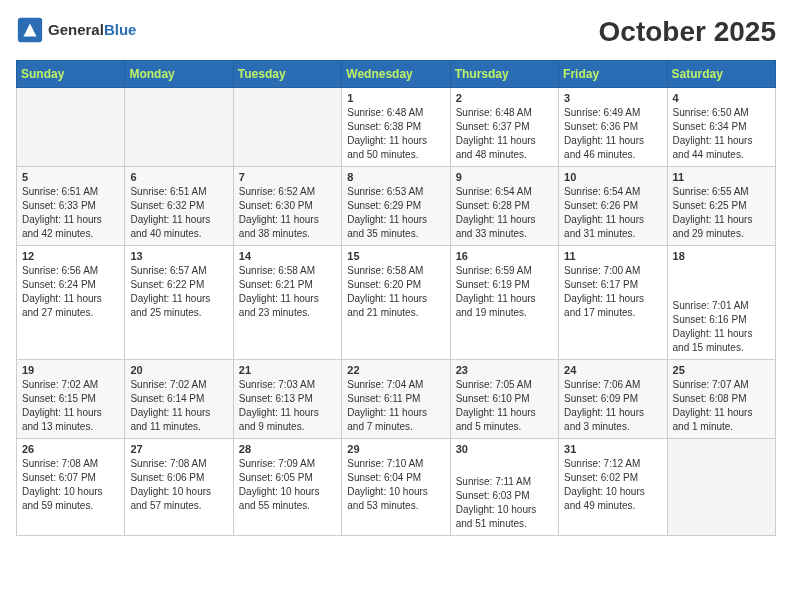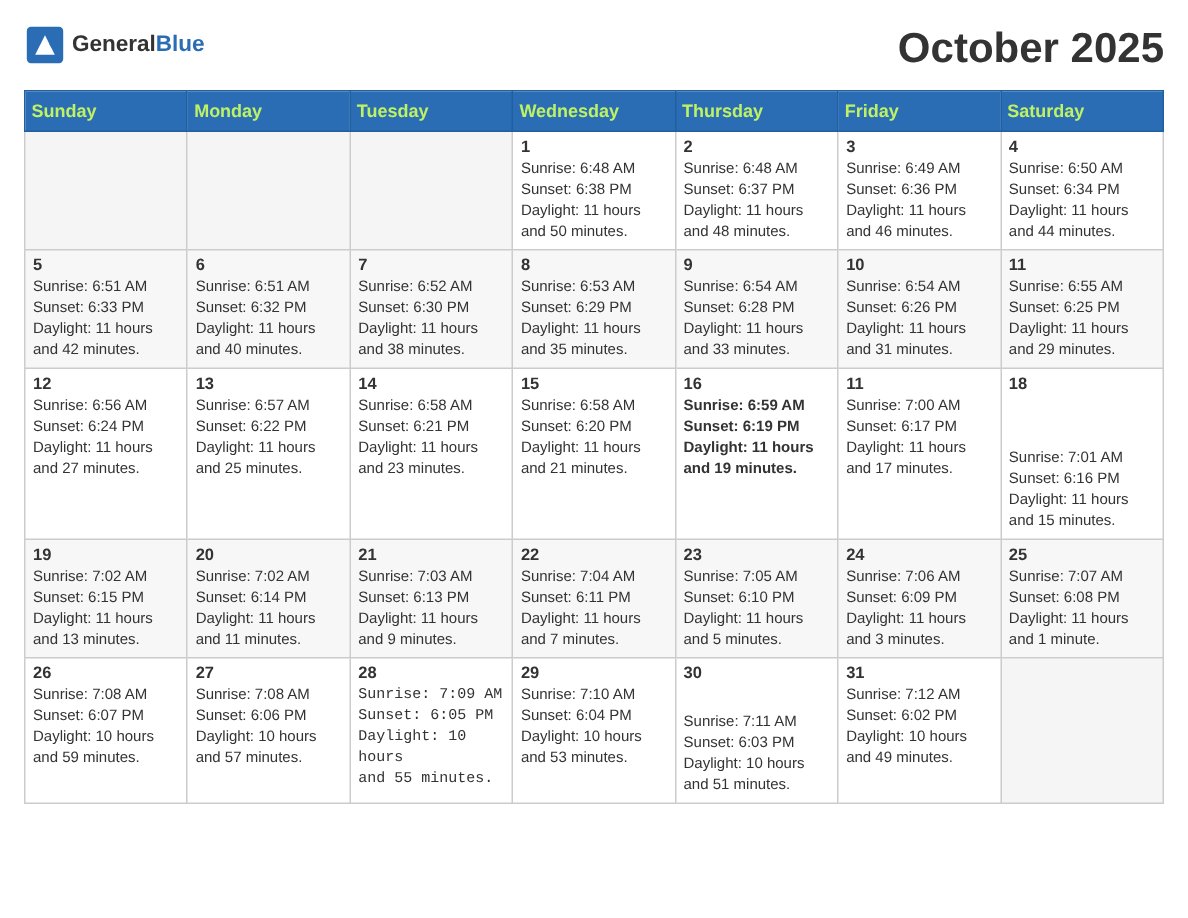--- a/index.html
+++ b/index.html
@@ -234,21 +234,21 @@
         </td>
         <td>
           <div class="day-num">15</div>
           <div class="day-detail" style="white-space: pre-line;">Sunrise: 6:58 AM
 Sunset: 6:20 PM
 Daylight: 11 hours
 and 21 minutes.</div>
         </td>
         <td>
           <div class="day-num">16</div>
-          <div class="day-detail" style="white-space: pre-line; font-weight: bold;">Sunrise: 6:59 AM
+          <div class="day-detail" style="white-space: pre-line;">Sunrise: 6:59 AM
 Sunset: 6:19 PM
 Daylight: 11 hours
 and 19 minutes.</div>
         </td>
         <td>
           <div class="day-num">11</div>
           <div class="day-detail" style="white-space: pre-line;">Sunrise: 7:00 AM
 Sunset: 6:17 PM
 Daylight: 11 hours
 and 17 minutes.</div>
@@ -322,21 +322,21 @@
         </td>
         <td>
           <div class="day-num">27</div>
           <div class="day-detail" style="white-space: pre-line;">Sunrise: 7:08 AM
 Sunset: 6:06 PM
 Daylight: 10 hours
 and 57 minutes.</div>
         </td>
         <td>
           <div class="day-num">28</div>
-          <div class="day-detail" style="white-space: pre-line; font-family: Liberation Mono, monospace;">Sunrise: 7:09 AM
+          <div class="day-detail" style="white-space: pre-line;">Sunrise: 7:09 AM
 Sunset: 6:05 PM
 Daylight: 10 hours
 and 55 minutes.</div>
         </td>
         <td>
           <div class="day-num">29</div>
           <div class="day-detail" style="white-space: pre-line;">Sunrise: 7:10 AM
 Sunset: 6:04 PM
 Daylight: 10 hours
 and 53 minutes.</div>

